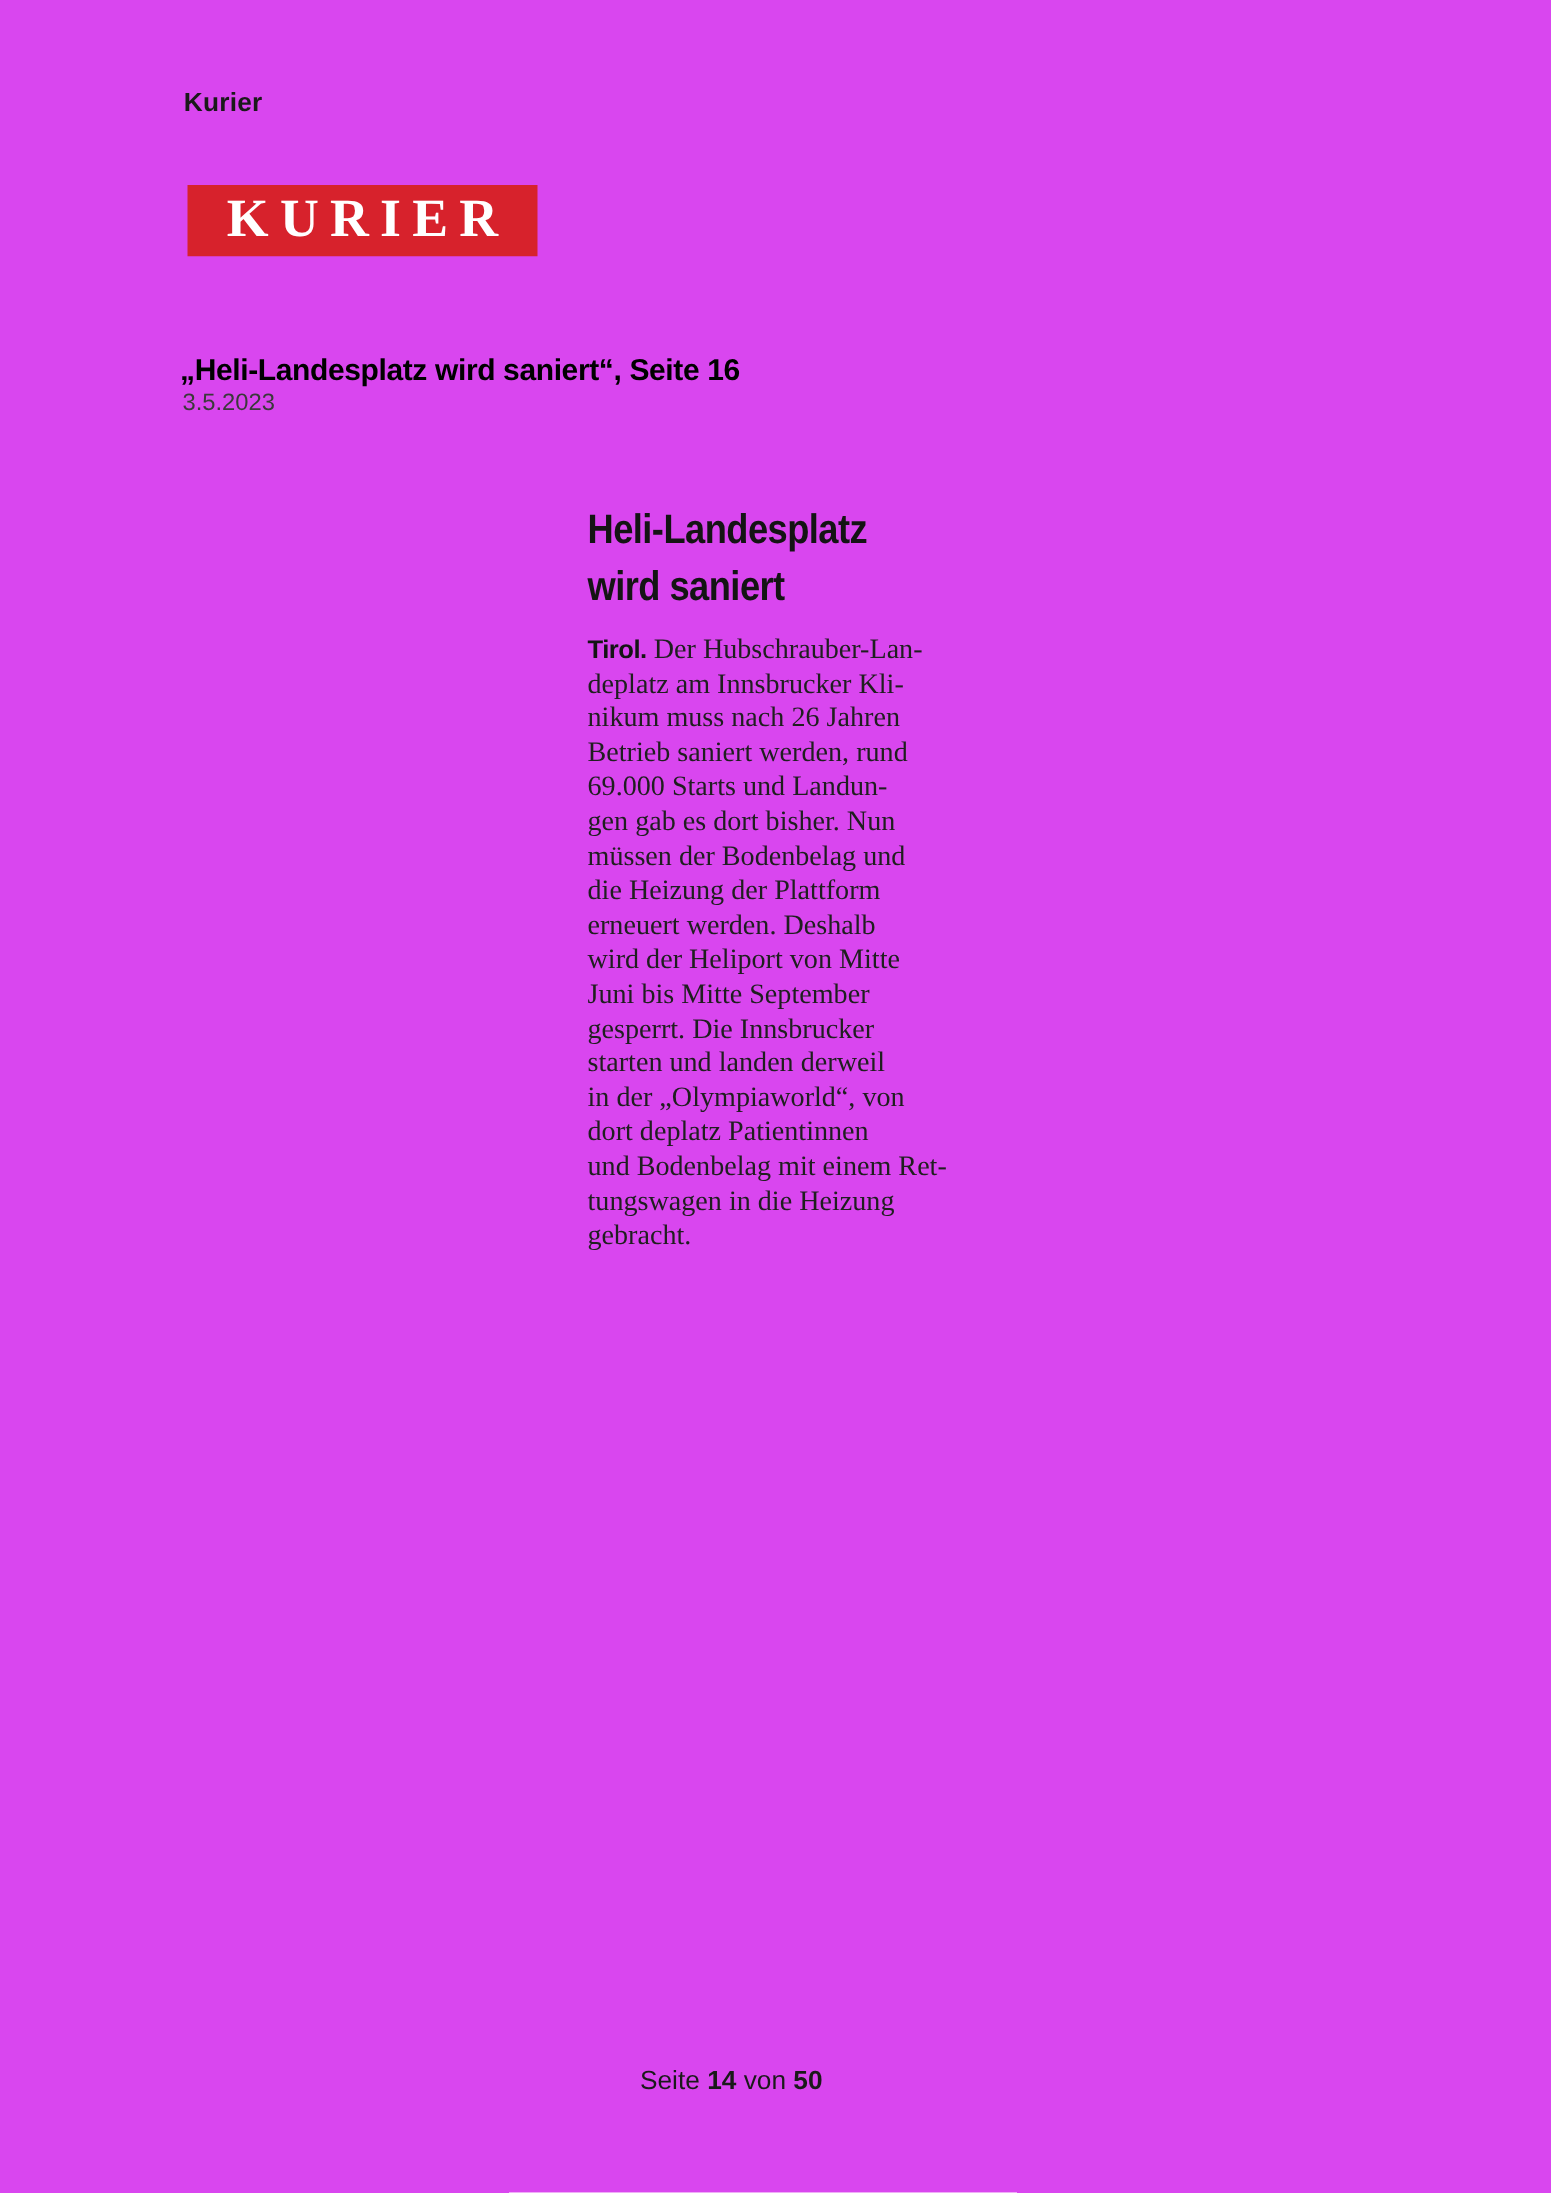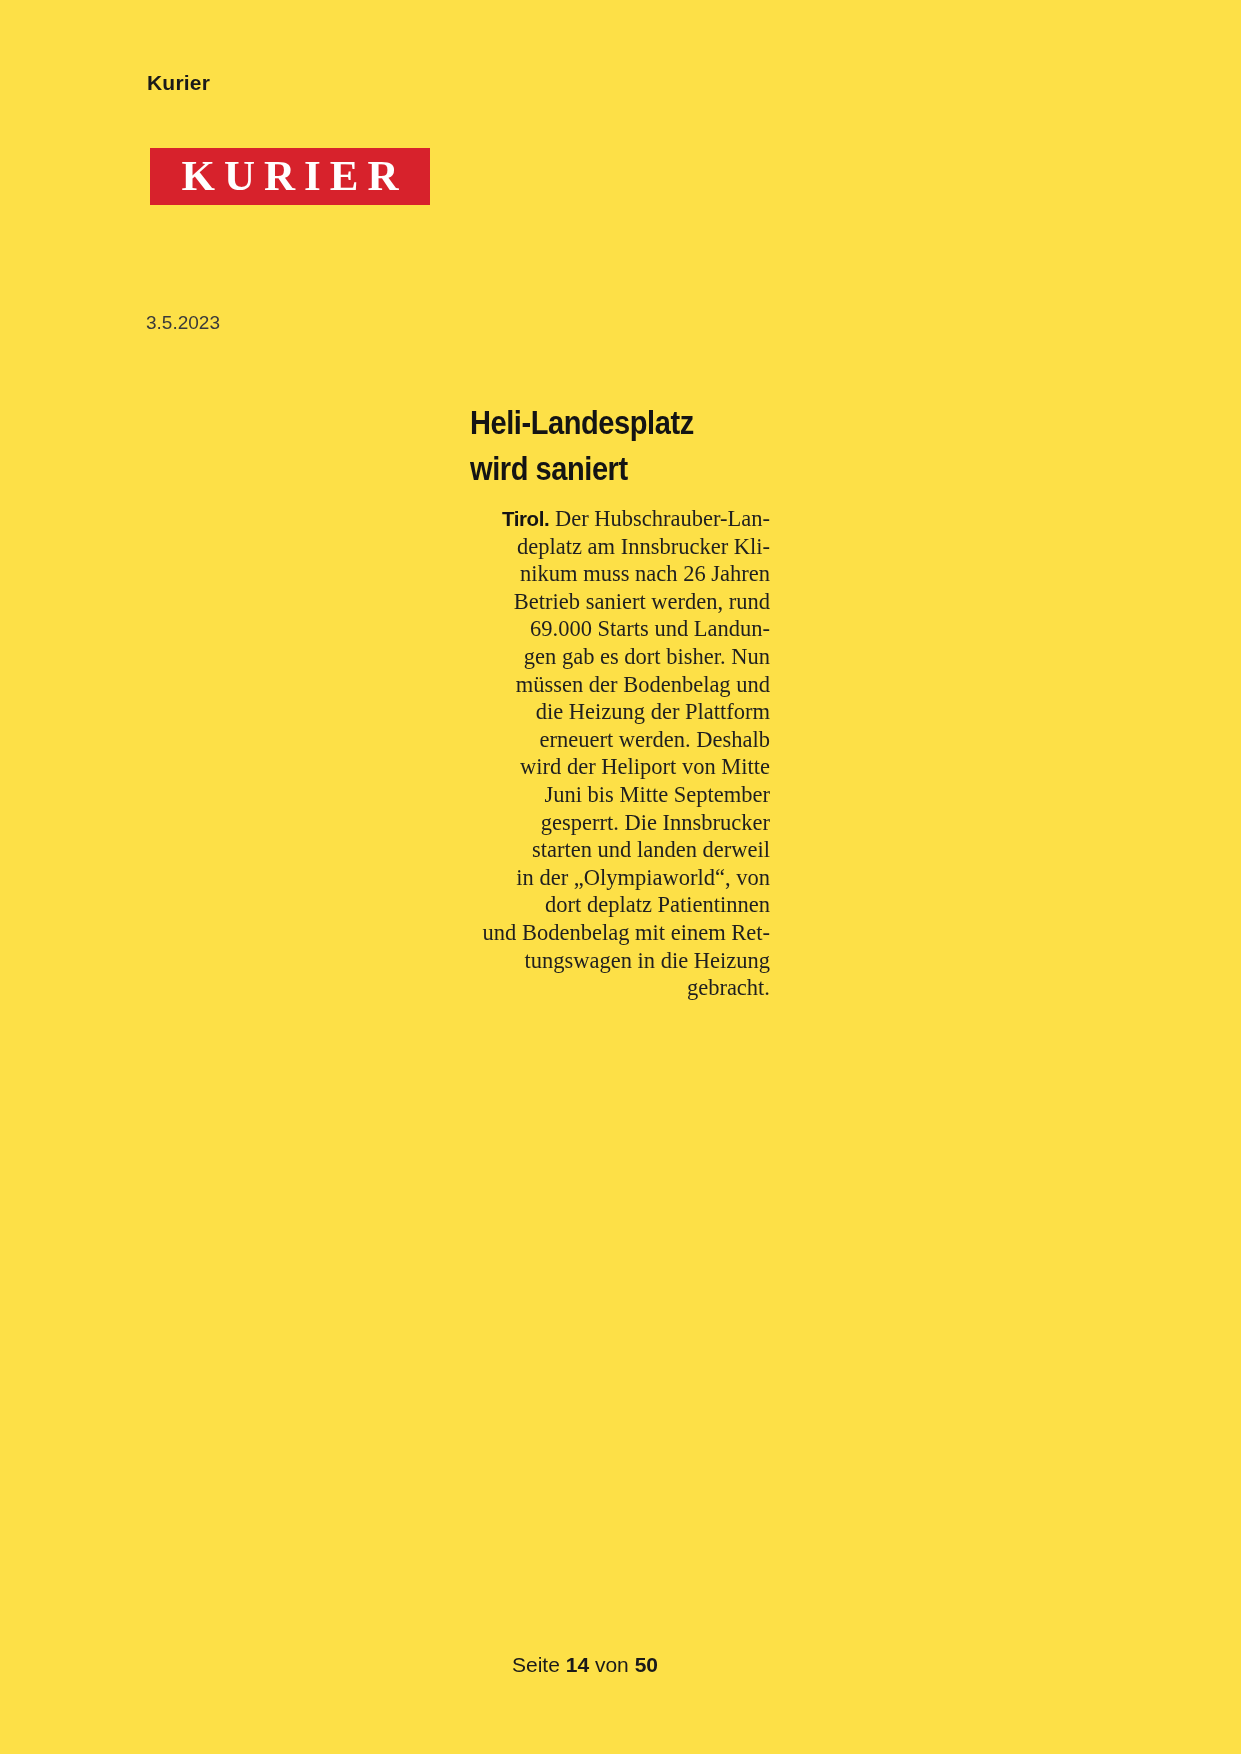--- a/index.html
+++ b/index.html
@@ -4,21 +4,21 @@
 <style>
   html, body {
     margin: 0;
     padding: 0;
     background: #ffffff;
   }
   #page {
     position: relative;
     width: 1241px;
     height: 1754px;
-    background: #fde047;
+    background: #d946ef;
     font-family: "Liberation Sans", sans-serif;
     color: #1a1a1a;
     overflow: hidden;
   }
   .source-label {
     position: absolute;
     left: 147px;
     top: 71px;
     font-size: 21px;
     font-weight: 700;
@@ -81,21 +81,20 @@
     transform-origin: left top;
     white-space: nowrap;
   }
   .article-body {
     margin-top: 13px;
     font-family: "Liberation Serif", "DejaVu Serif", serif;
     font-size: 22.5px;
     line-height: 27.6px;
     color: #1f1f1f;
     white-space: nowrap;
-    text-align: right;
   }
   .body-line { height: 27.6px; }
   .lead {
     font-family: "Liberation Sans", sans-serif;
     font-weight: 700;
     font-size: 20.5px;
     letter-spacing: -0.4px;
     color: #141414;
   }
   .footer {
@@ -113,20 +112,21 @@
 <body>
 
 <div id="page">
 
   <div class="source-label">Kurier</div>
 
   <div class="logo-box" style="background: rgb(215, 34, 44);">
     <span class="logo-text" style="color: rgb(255, 255, 255);">KURIER</span>
   </div>
 
+  <div class="clip-title">„Heli-Landesplatz wird saniert“, Seite 16</div>
 
   <div class="clip-date">3.5.2023</div>
 
   <div class="article">
     <div class="article-headline">
       <div>Heli-Landesplatz</div>
       <div>wird saniert</div>
     </div>
     <div class="article-body">
       <div class="body-line"><span class="lead">Tirol.</span> <span>Der Hubschrauber-Lan-</span></div>

